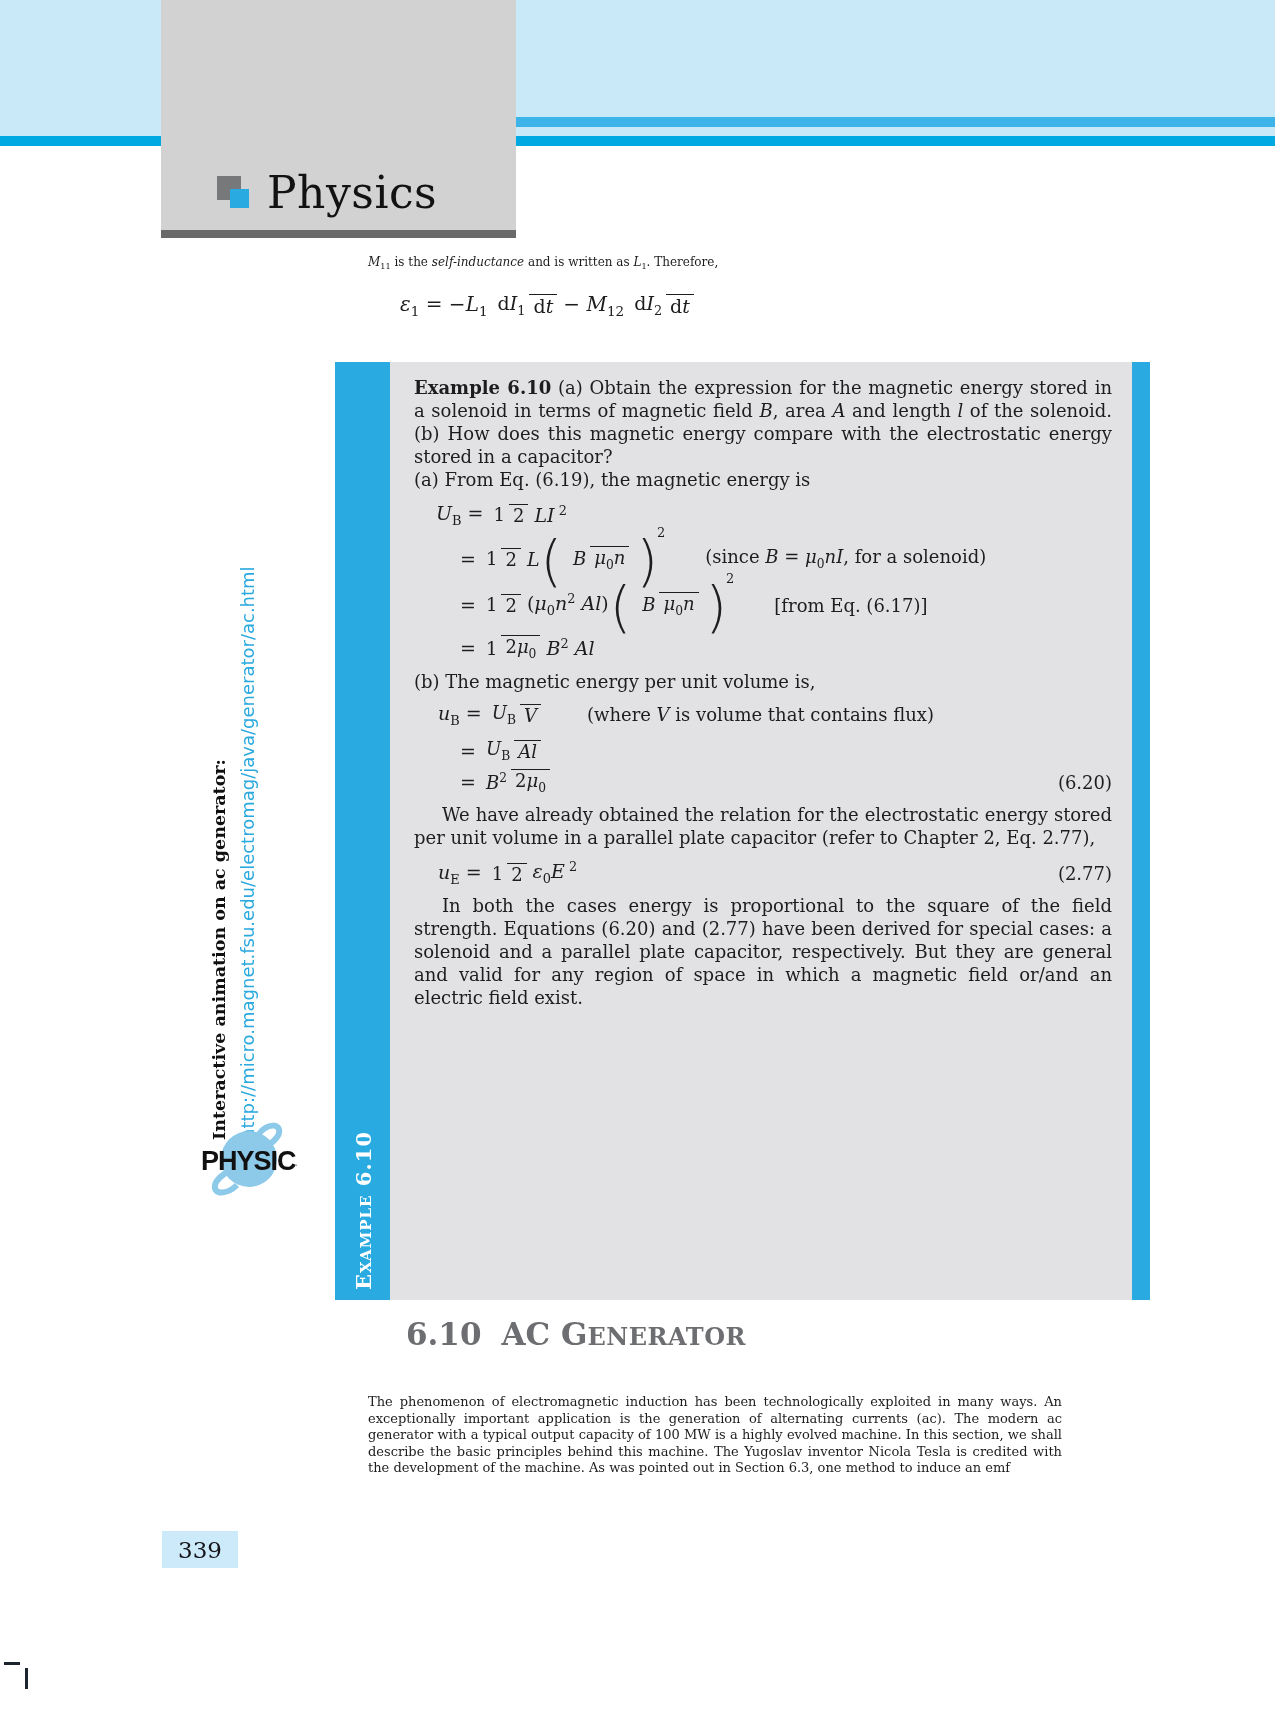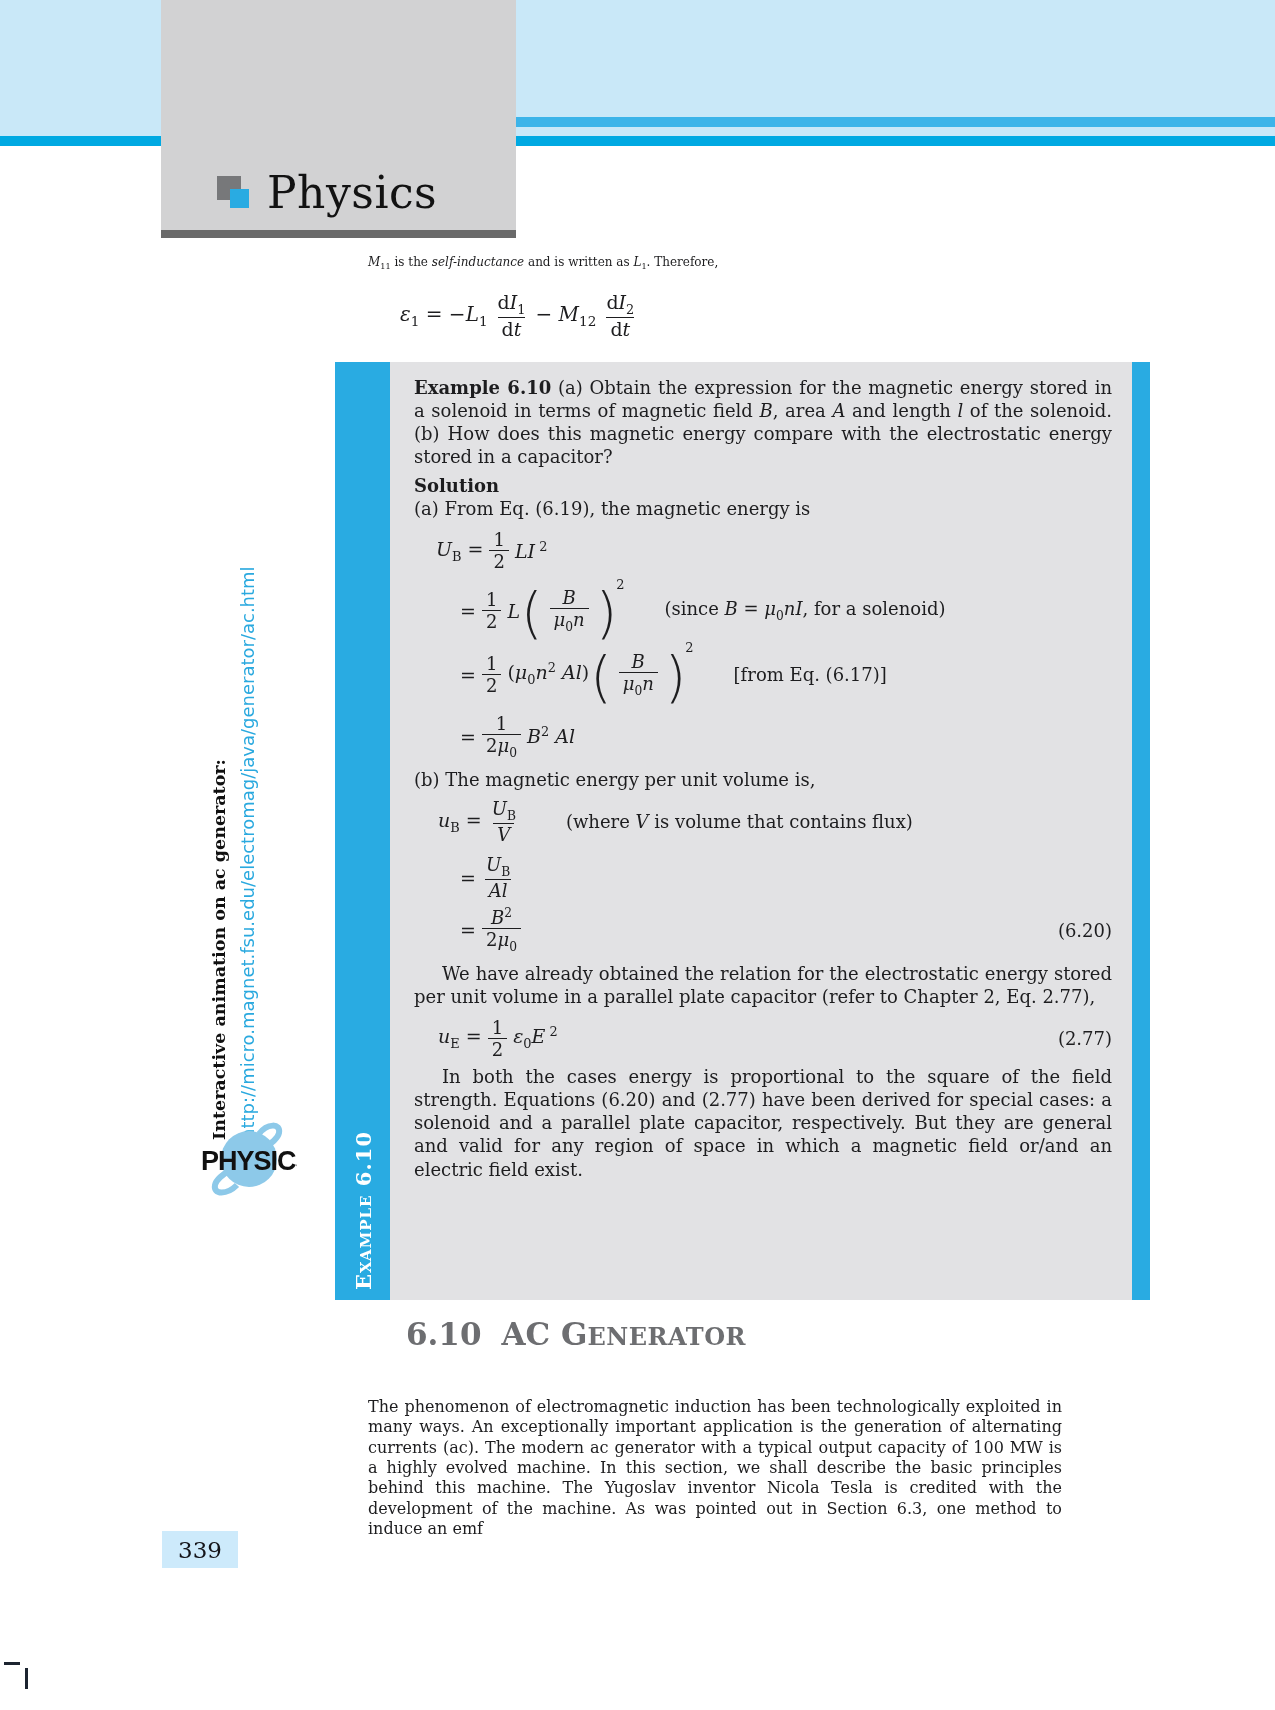--- a/index.html
+++ b/index.html
@@ -27,21 +27,21 @@
   .title-row{position:absolute;left:56px;bottom:12px;display:flex;align-items:center;gap:16px;}
   .ph-icon{position:relative;width:34px;height:34px;flex:0 0 34px;}
   .sq-gray{position:absolute;left:0;top:0;width:24px;height:24px;background:#77787a;}
   .sq-blue{position:absolute;left:13px;top:13px;width:19px;height:19px;background:var(--bar);}
   .chapter-title{font-size:44px;color:#121212;letter-spacing:0.5px;}
 
   
   .intro-lead{position:absolute;left:368px;top:243px;width:692px;font-size:12px;line-height:1.3;}
   .eqrow{display:flex;align-items:center;font-size:20px;}
   .intro-eq{position:absolute;left:400px;top:292px;}
-  .frac{display:inline-flex;flex-direction:column;align-items:center;text-align:right;
+  .frac{display:inline-flex;align-items:center;text-align:right;
         margin:0 6px;line-height:1.1;font-size:0.95em;}
   .frac .num{padding:0 4px;}
   .frac .den{border-top:1.6px solid currentColor;padding:1px 4px 0;}
   i{font-style:italic;}
   sub{font-size:0.68em;}
   sup{font-size:0.68em;}
 
   
   .example-box{position:absolute;left:335px;top:362px;width:815px;height:938px;display:flex;z-index:2;}
   .ex-bar-left{width:55px;background:var(--bar);position:relative;flex:0 0 55px;}
@@ -81,21 +81,21 @@
   
   .logo{position:absolute;left:197px;top:1121px;width:100px;height:80px;}
   .logo text{font-family:"Liberation Sans","DejaVu Sans",sans-serif;font-weight:bold;
              font-size:27px;letter-spacing:-1px;fill:var(--logoink);}
 
   
   .sec-heading{position:absolute;left:368px;top:1316px;color:var(--headgray);font-weight:bold;margin-left:38px;}
   .sec-num{font-size:31px;}
   .sec-lead{font-size:31px;margin-left:20px;}
   .sec-rest{font-size:24px;letter-spacing:0.5px;}
-  .sec-para{position:absolute;left:368px;top:1381px;width:694px;font-size:16px;
+  .sec-para{position:absolute;left:368px;top:1381px;width:694px;font-size:13px;
             line-height:1.27;text-align:justify;}
 
   
   .badge{position:absolute;left:162px;top:1531px;width:76px;height:37px;background:var(--badge);
          display:flex;align-items:center;justify-content:center;font-size:23px;color:#15151a;}
 </style>
 </head>
 <body>
 
 <div class="page">
@@ -132,21 +132,20 @@
       <span class="den">d<i>t</i></span>
     </span>
   </div>
 
   <div class="example-box">
     <div class="ex-bar-left">
       <div class="rot ex-label">Example 6.10</div>
     </div>
     <div class="ex-content">
       <p><b>Example 6.10</b><span> (a) Obtain the expression for the magnetic energy stored in a solenoid in terms of magnetic field <i>B</i>, area <i>A</i> and length <i>l</i> of the solenoid. (b) How does this magnetic energy compare with the electrostatic energy stored in a capacitor?</span></p>
-      <p class="bold mt6">Solution</p>
       <p>(a) From Eq. (6.19), the magnetic energy is</p>
 
       <div class="eqrow ex-eq eq-1">
         <span><i>U</i><sub>B</sub> =</span>
         <span class="frac">
           <span class="num">1</span>
           <span class="den">2</span>
         </span>
         <span><i>LI</i><sup> 2</sup></span>
       </div>

